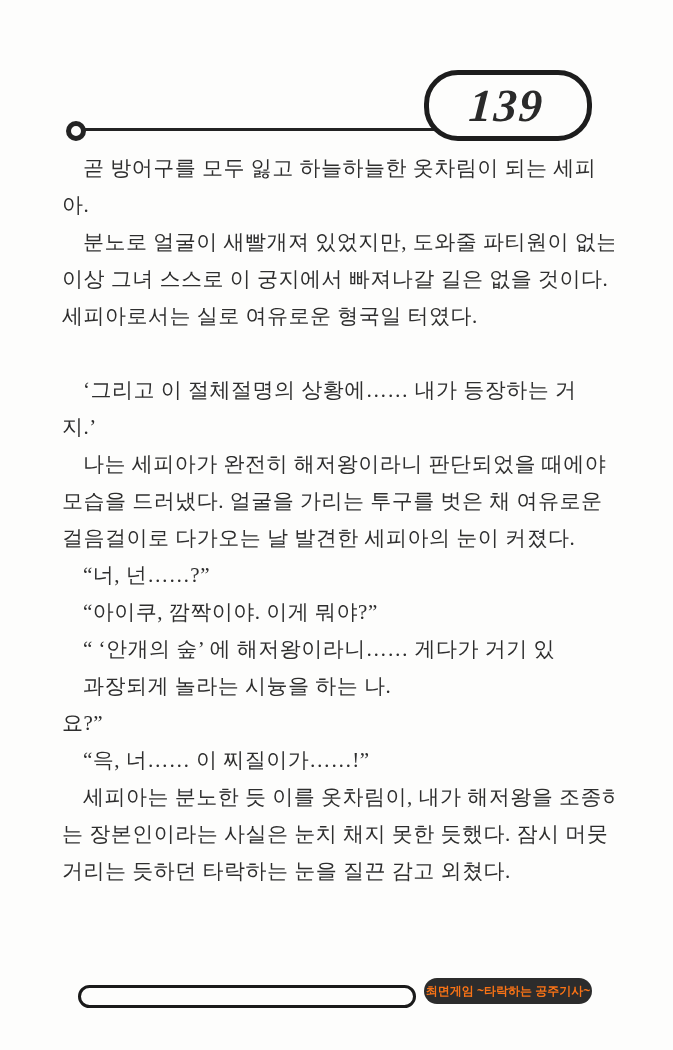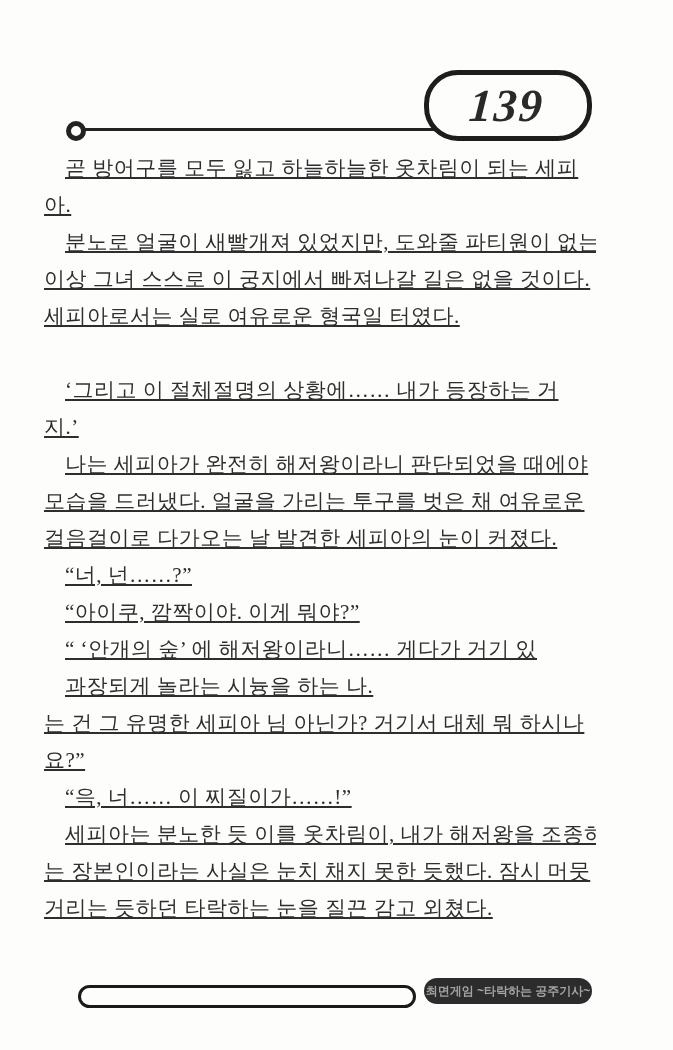--- a/index.html
+++ b/index.html
@@ -59,24 +59,23 @@
     letter-spacing: 2px;
     color: #2a2a2a;
     transform: skewX(-4deg);
     line-height: 1;
     padding-right: 4px;
   }
 
   
   .body-text {
     position: absolute;
-    left: 44px;
+    left: 62px;
     top: 150px;
     width: 552px;
-    text-decoration: underline;
   }
   .body-text .line {
     height: 37px;
     line-height: 37px;
     font-size: 21px;
     letter-spacing: 0.5px;
     white-space: pre;
     overflow: hidden;
   }
   .body-text .line.indent {
@@ -95,21 +94,21 @@
     background: #fdfdfc;
   }
   .series-title-badge {
     position: absolute;
     left: 424px;
     top: 978px;
     width: 168px;
     height: 26px;
     background: #2c2c2c;
     border-radius: 13px;
-    color: #a3a3a3;
+    color: #f97316;
     font-family: "Liberation Sans", "DejaVu Sans", sans-serif;
     font-size: 12px;
     font-weight: bold;
     display: flex;
     align-items: center;
     justify-content: center;
     white-space: nowrap;
     letter-spacing: 0px;
   }
 </style>
@@ -133,21 +132,20 @@
       <div class="line"></div>
       <div class="line indent">‘그리고 이 절체절명의 상황에…… 내가 등장하는 거</div>
       <div class="line">지.’</div>
       <div class="line indent">나는 세피아가 완전히 해저왕이라니 판단되었을 때에야</div>
       <div class="line">모습을 드러냈다. 얼굴을 가리는 투구를 벗은 채 여유로운</div>
       <div class="line">걸음걸이로 다가오는 날 발견한 세피아의 눈이 커졌다.</div>
       <div class="line indent">“너, 넌……?”</div>
       <div class="line indent">“아이쿠, 깜짝이야. 이게 뭐야?”</div>
       <div class="line indent">“ ‘안개의 숲’ 에 해저왕이라니…… 게다가 거기 있</div>
       <div class="line indent">과장되게 놀라는 시늉을 하는 나.</div>
-      <div class="line">는 건 그 유명한 세피아 님 아닌가? 거기서 대체 뭐 하시나</div>
       <div class="line">요?”</div>
       <div class="line indent">“윽, 너…… 이 찌질이가……!”</div>
       <div class="line indent">세피아는 분노한 듯 이를 옷차림이, 내가 해저왕을 조종하</div>
       <div class="line">는 장본인이라는 사실은 눈치 채지 못한 듯했다. 잠시 머뭇</div>
       <div class="line">거리는 듯하던 타락하는 눈을 질끈 감고 외쳤다.</div>
     </div>
 
   <div class="footer-rule-box"></div>
   <div class="series-title-badge">최면게임 ~타락하는 공주기사~</div>
 

